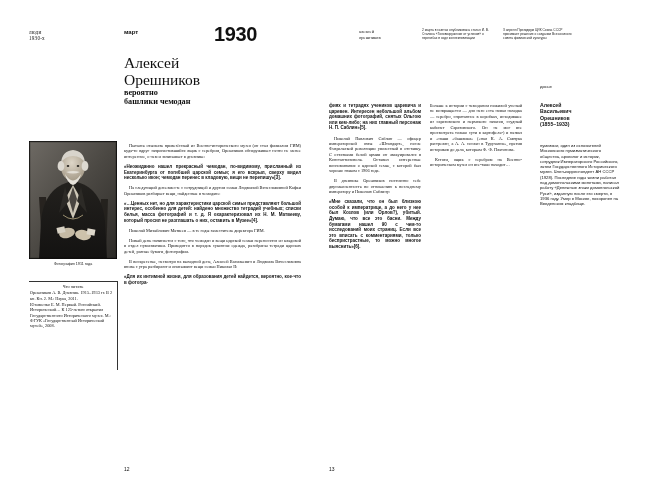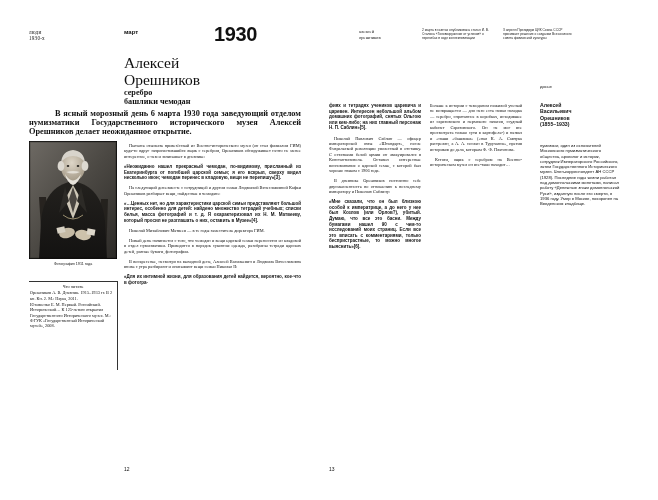--- a/index.html
+++ b/index.html
@@ -71,25 +71,24 @@
     <div class="hdr-month" style="left:124px;top:29px;">март</div>
 
     <div class="hdr-year" style="left:214px;top:24px;">1930</div>
 
     <div class="title-name" style="left:124px;top:55px;">
       <div>Алексей</div>
       <div>Орешников</div>
     </div>
 
     <div class="title-sub" style="left:124px;top:88px;">
-      <div>серебро</div>
+      <div>вероятно</div>
       <div>башлики чемодан</div>
     </div>
 
-    <div class="lede" style="left:29px;top:109px;width:272px;text-indent:26px;">В ясный морозный день 6 марта 1930 года заведующий отделом нумизматики Государственного исторического музея Алексей Орешников делает неожиданное открытие.</div>
 
     <div class="photo-wrap">
       <svg class="photo" viewBox="0 0 88 118" preserveAspectRatio="none">
         <defs>
           <linearGradient id="bgw" x1="0" y1="0" x2="1" y2="1">
             <stop offset="0" stop-color="#6e6a64"></stop>
               <stop offset="0.5" stop-color="#4b4843"></stop>
               <stop offset="1" stop-color="#2c2a27"></stop>
           </linearGradient>
           <radialGradient id="face" cx="0.45" cy="0.35" r="0.75">

